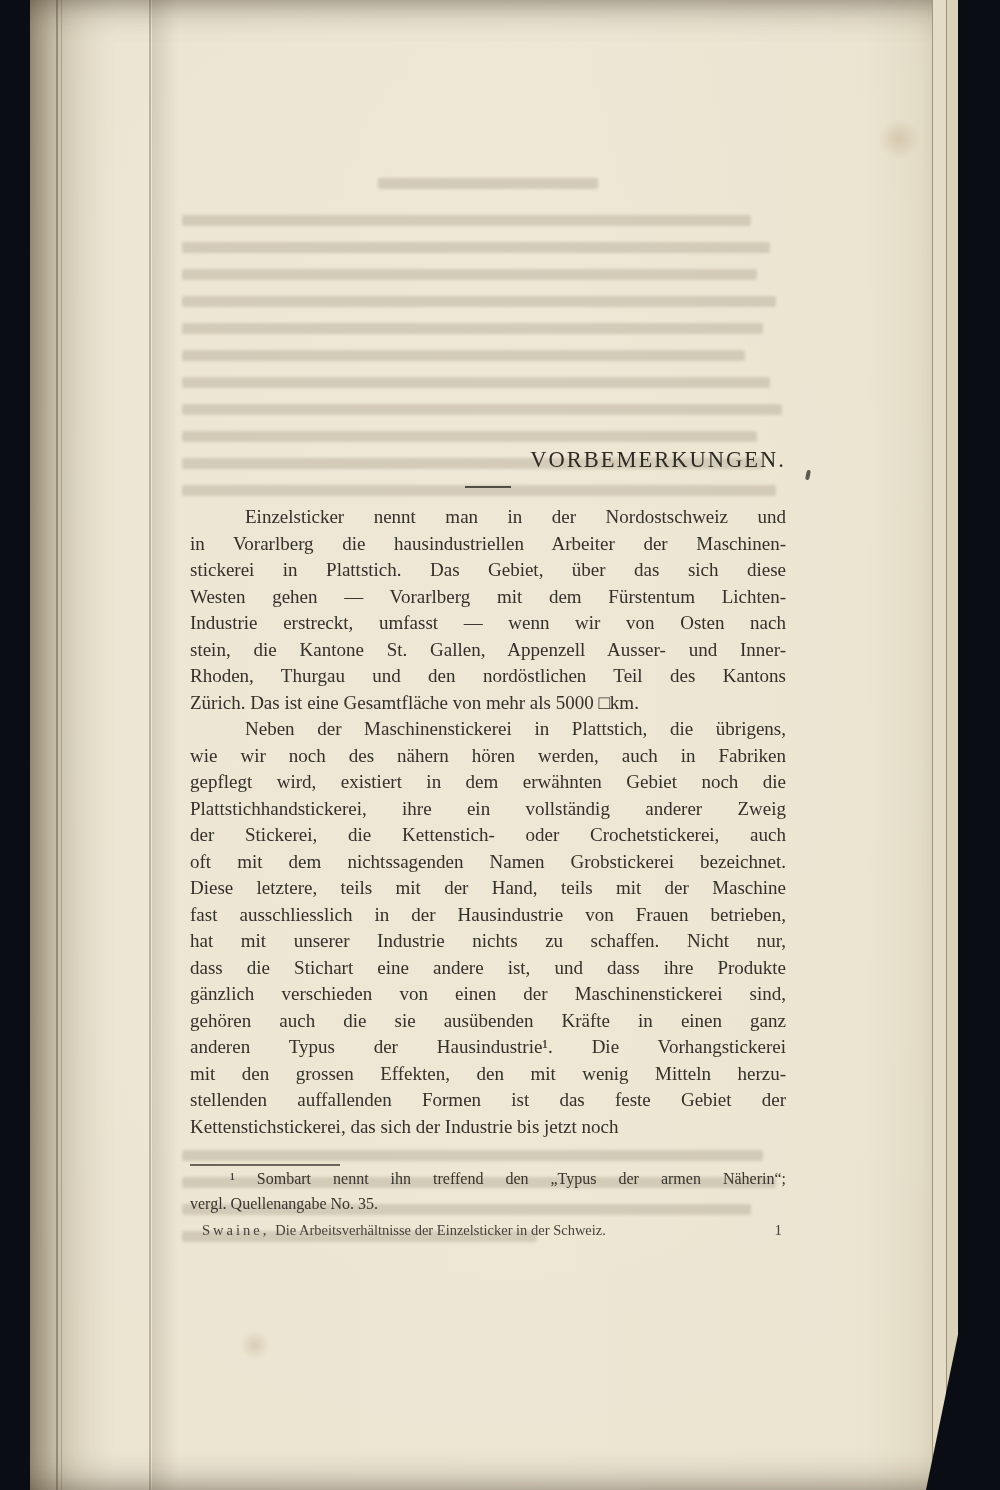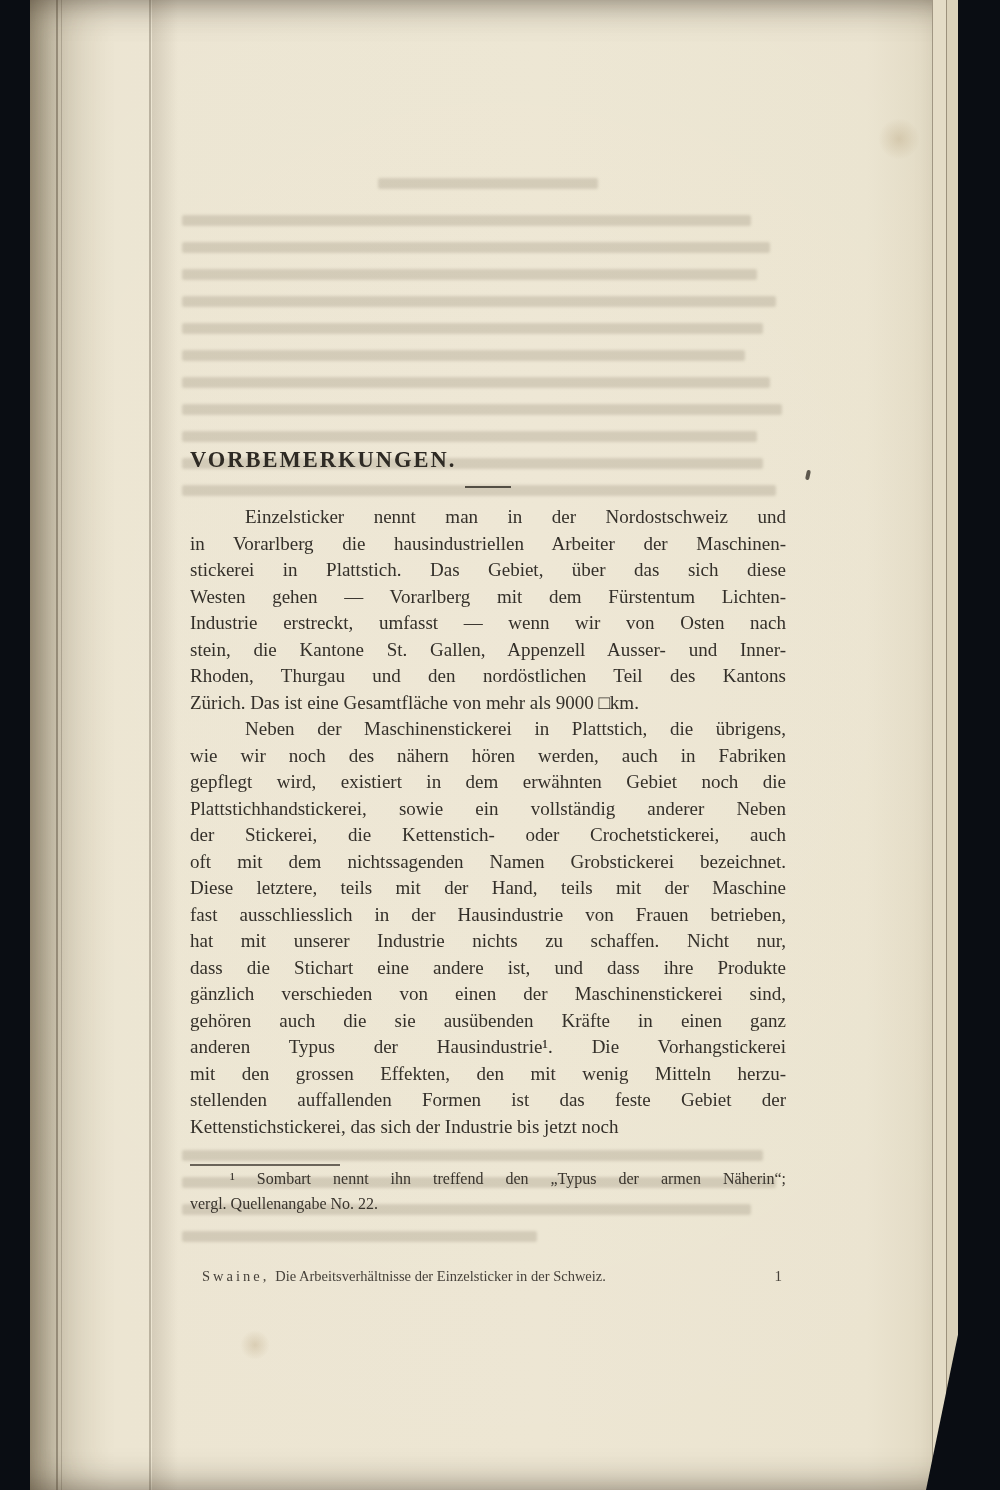--- a/index.html
+++ b/index.html
@@ -67,25 +67,25 @@
   
   .content {
     position: absolute;
     left: 190px;
     top: 447px;
     width: 596px;
     color: #34302a;
   }
   .heading {
     margin: 0;
-    text-align: left;
+    text-align: right;
     font-size: 22.5px;
     line-height: 26px;
     letter-spacing: 2px;
-    font-weight: 700;
+    font-weight: 400;
     color: #2e2a24;
   }
   .heading-rule {
     width: 46px;
     height: 2px;
     background: #3c372f;
     margin: 13px auto 0;
     opacity: 0.85;
   }
   .body-text {
@@ -113,21 +113,21 @@
     opacity: 0.8;
   }
   .footnote-text {
     font-size: 16px;
     line-height: 25px;
   }
   .fn-indent { text-indent: 40px; }
   .footer {
     position: absolute;
     left: 190px;
-    top: 1268px;
+    top: 1222px;
     width: 596px;
     display: flex;
     justify-content: space-between;
     align-items: baseline;
     font-size: 14.5px;
     color: #46413a;
   }
   .footer-left { padding-left: 12px; }
   .author { letter-spacing: 3px; margin-right: 6px; }
   .pagenum { padding-right: 4px; font-size: 15px; }
@@ -194,48 +194,48 @@
     <div class="heading-rule"></div>
     <div class="body-text">
         <div class="para">
           <div class="line indent">Einzelsticker nennt man in der Nordostschweiz und</div>
           <div class="line">in Vorarlberg die hausindustriellen Arbeiter der Maschinen-</div>
           <div class="line">stickerei in Plattstich. Das Gebiet, über das sich diese</div>
           <div class="line">Westen gehen — Vorarlberg mit dem Fürstentum Lichten-</div>
           <div class="line">Industrie erstreckt, umfasst — wenn wir von Osten nach</div>
           <div class="line">stein, die Kantone St. Gallen, Appenzell Ausser- und Inner-</div>
           <div class="line">Rhoden, Thurgau und den nordöstlichen Teil des Kantons</div>
-          <div class="line last">Zürich. Das ist eine Gesamtfläche von mehr als 9000 □km.</div>
+          <div class="line last">Zürich. Das ist eine Gesamtfläche von mehr als 5000 □km.</div>
         </div>
         <div class="para">
           <div class="line indent">Neben der Maschinenstickerei in Plattstich, die übrigens,</div>
           <div class="line">wie wir noch des nähern hören werden, auch in Fabriken</div>
           <div class="line">gepflegt wird, existiert in dem erwähnten Gebiet noch die</div>
-          <div class="line">Plattstichhandstickerei, sowie ein vollständig anderer Neben</div>
+          <div class="line">Plattstichhandstickerei, ihre ein vollständig anderer Zweig</div>
           <div class="line">der Stickerei, die Kettenstich- oder Crochetstickerei, auch</div>
           <div class="line">oft mit dem nichtssagenden Namen Grobstickerei bezeichnet.</div>
           <div class="line">Diese letztere, teils mit der Hand, teils mit der Maschine</div>
           <div class="line">fast ausschliesslich in der Hausindustrie von Frauen betrieben,</div>
           <div class="line">hat mit unserer Industrie nichts zu schaffen.  Nicht nur,</div>
           <div class="line">dass die Stichart eine andere ist, und dass ihre Produkte</div>
           <div class="line">gänzlich verschieden von einen der Maschinenstickerei sind,</div>
           <div class="line">gehören auch die sie ausübenden Kräfte in einen ganz</div>
           <div class="line">anderen Typus der Hausindustrie¹.  Die Vorhangstickerei</div>
           <div class="line">mit den grossen Effekten, den mit wenig Mitteln herzu-</div>
           <div class="line">stellenden auffallenden Formen ist das feste Gebiet der</div>
           <div class="line last">Kettenstichstickerei, das sich der Industrie bis jetzt noch</div>
         </div>
       </div>
   </div>
 
   <div class="footnote">
     <div class="footnote-rule"></div>
     <div class="footnote-text">
         <div class="line fn-line fn-indent">¹ Sombart nennt ihn treffend den „Typus der armen Näherin“;</div>
-        <div class="line fn-line last">vergl. Quellenangabe No. 22.</div>
+        <div class="line fn-line last">vergl. Quellenangabe No. 35.</div>
       </div>
   </div>
 
   <div class="footer">
     <div class="footer-left">
       <span class="author">Swaine,</span><span class="ftitle">Die Arbeitsverhältnisse der Einzelsticker in der Schweiz.</span>
     </div>
     <div class="pagenum">1</div>
   </div>
 

